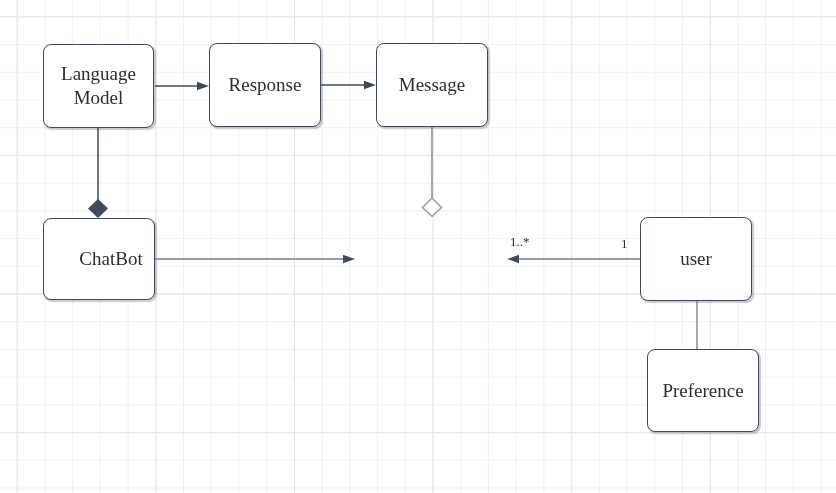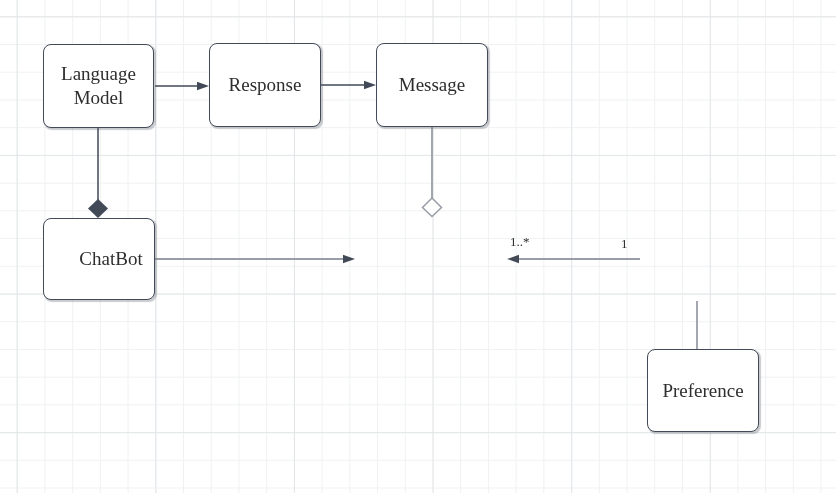--- a/index.html
+++ b/index.html
@@ -122,20 +122,23 @@
 
   <div class="node" id="n-response">
     <div class="label">Response</div>
   </div>
 
   <div class="node" id="n-chatbot">
     <div class="label">ChatBot</div>
   </div>
 
 
+  <div class="node" id="n-user">
+    <div class="label">user</div>
+  </div>
 
   <div class="node" id="n-preference">
     <div class="label">Preference</div>
   </div>
 
   <div class="mult" id="lbl-mult-target">1..*</div>
   <div class="mult" id="lbl-mult-source">1</div>
 
 </div>
 

